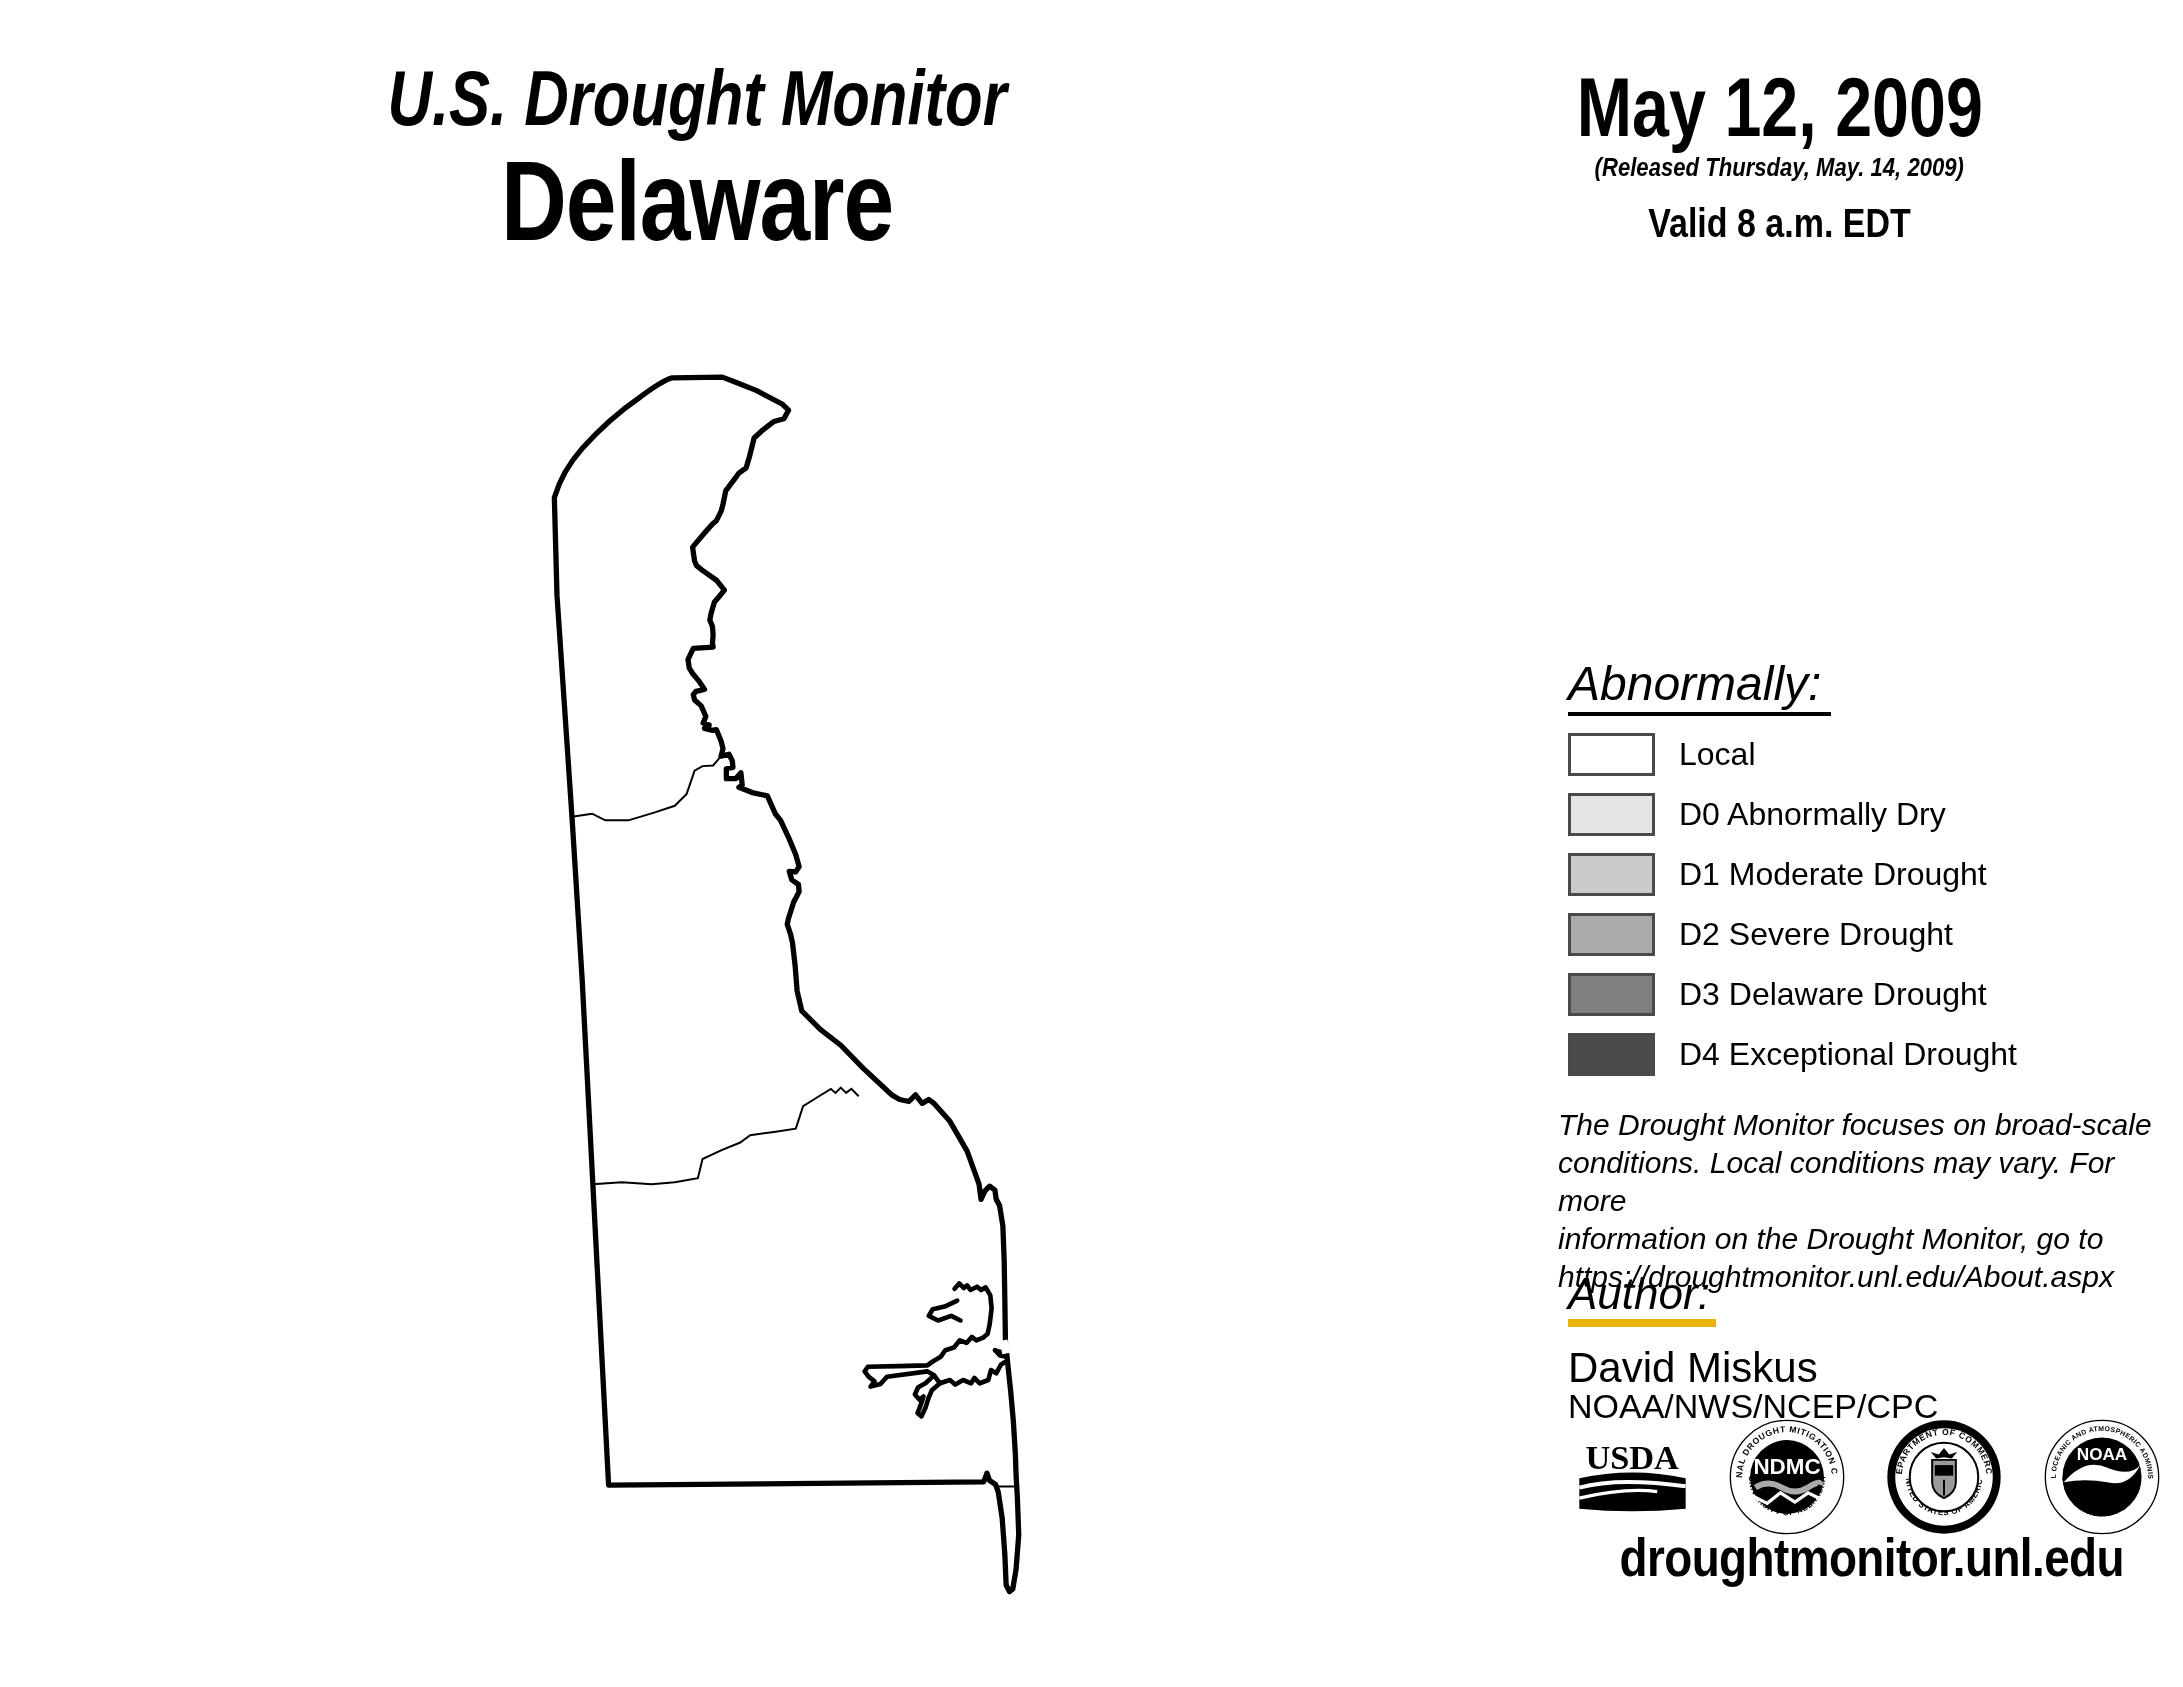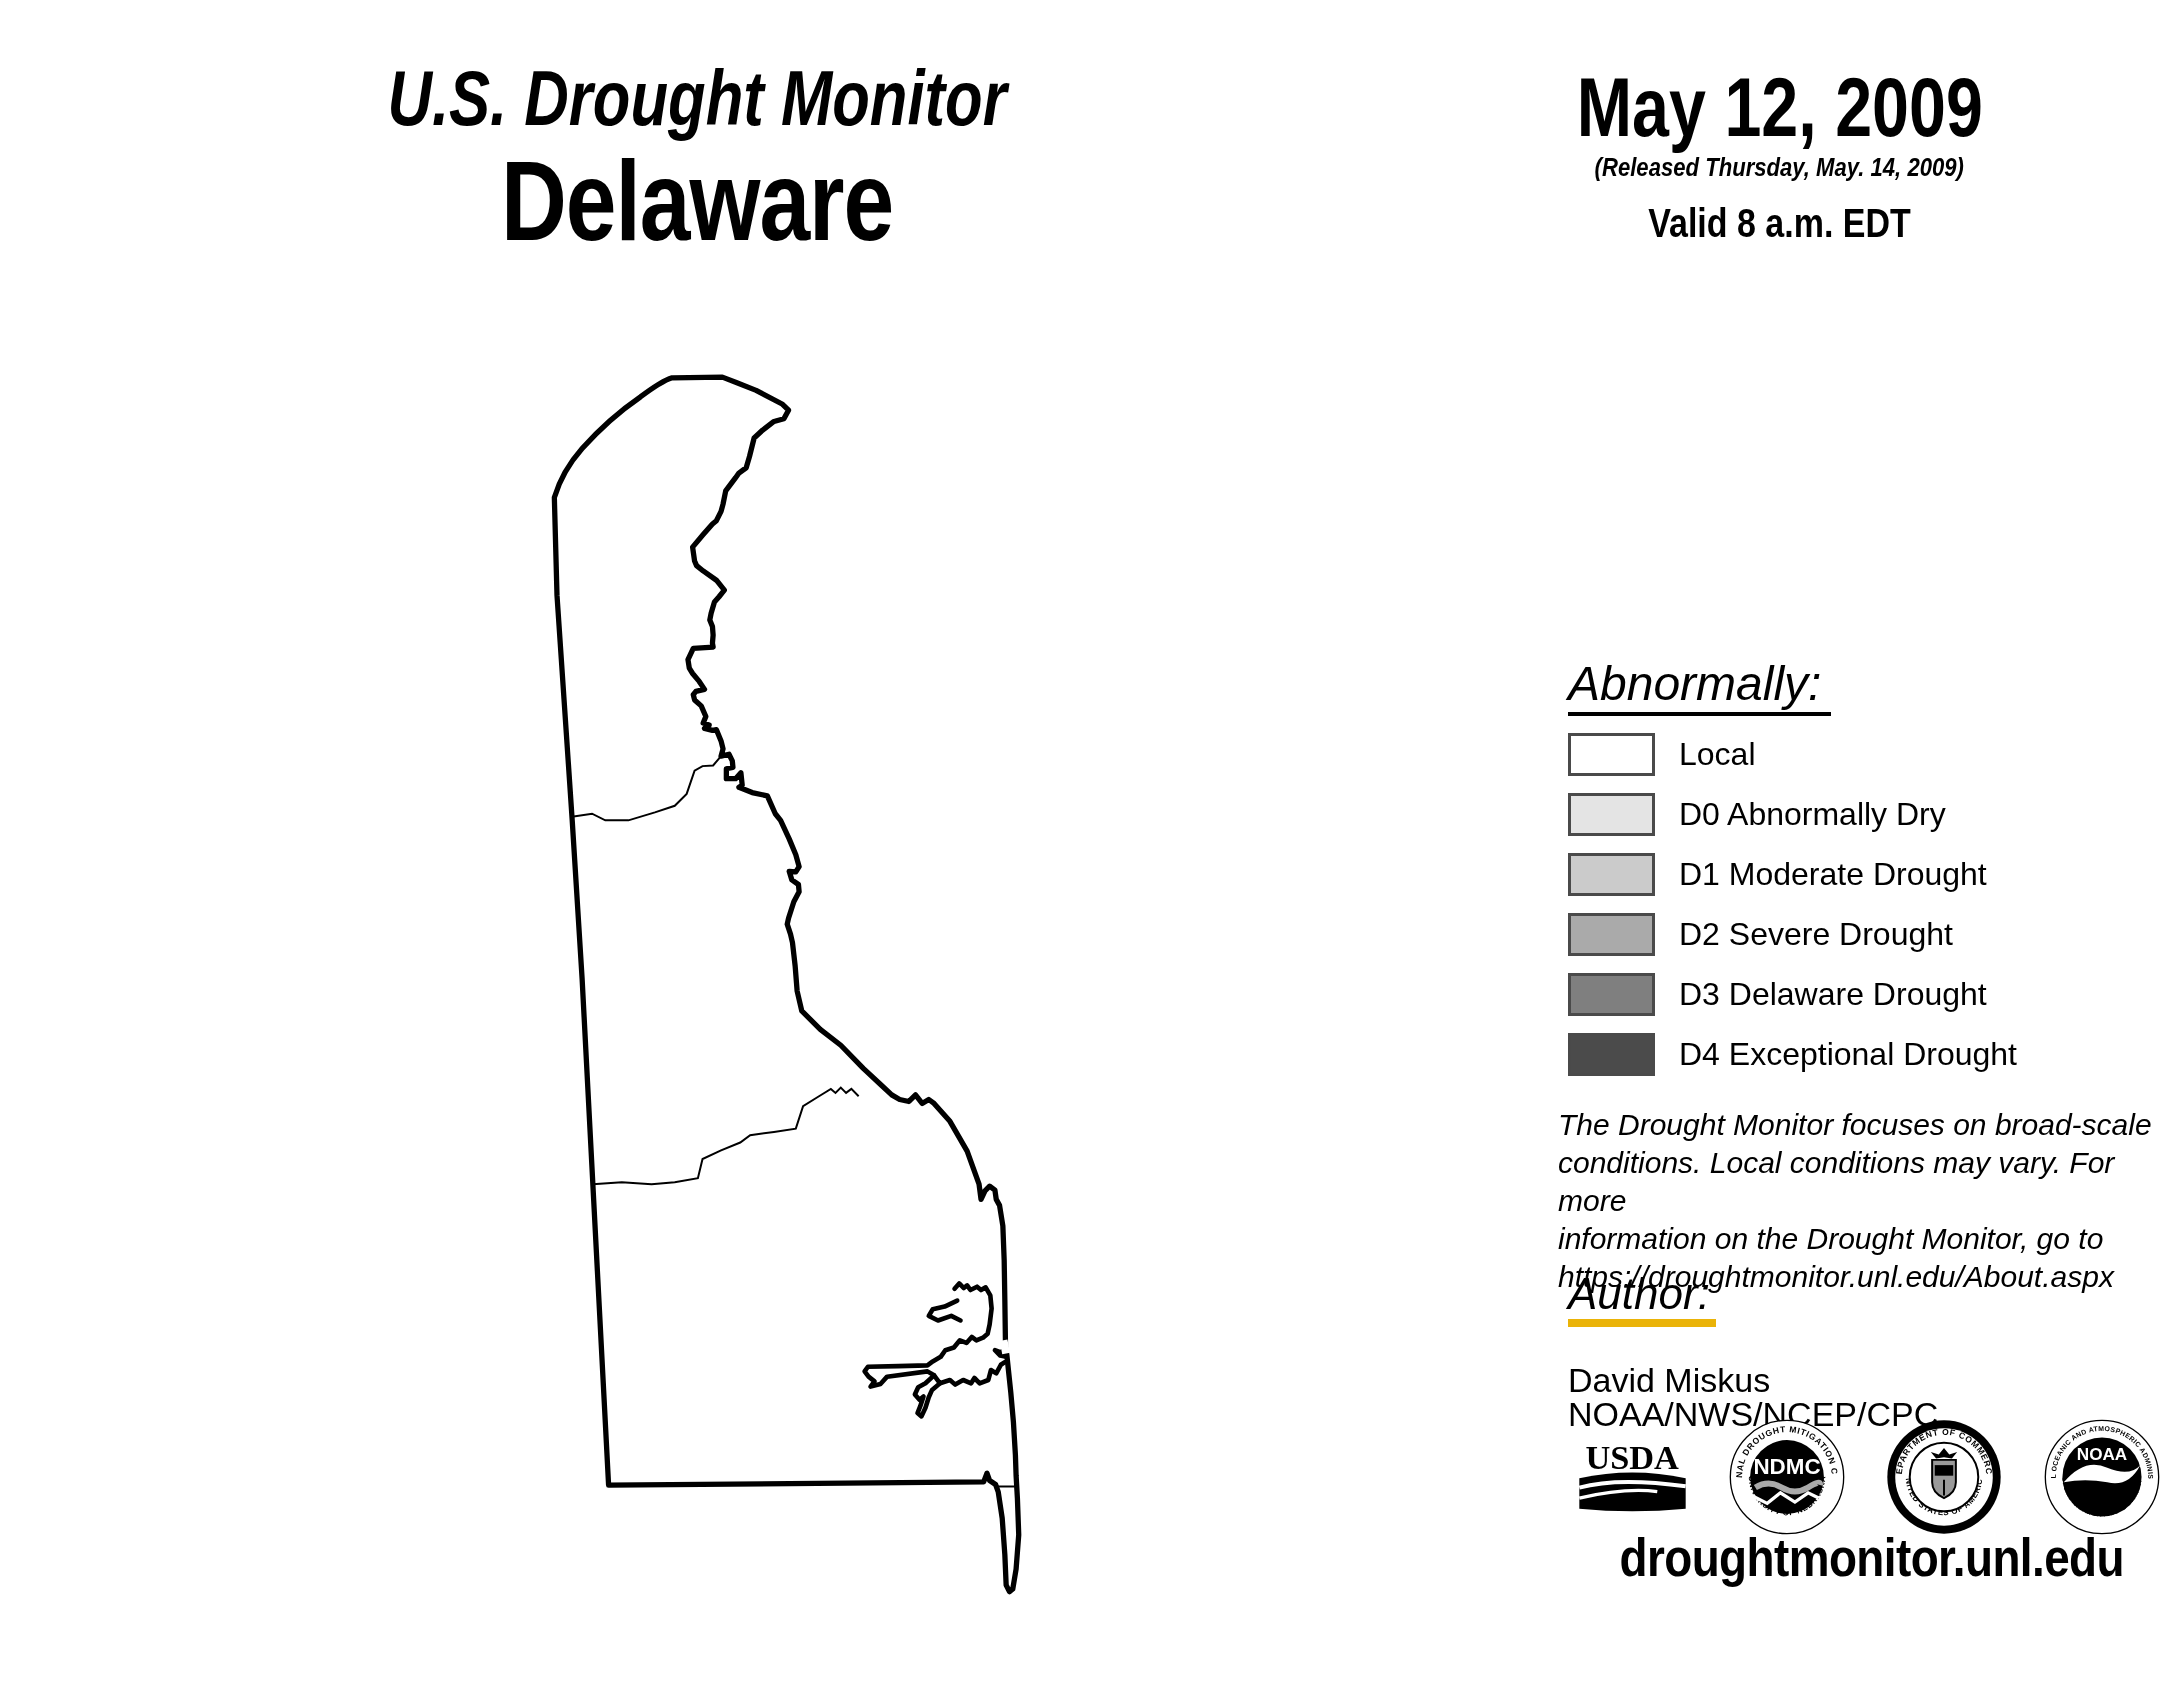--- a/index.html
+++ b/index.html
@@ -30,21 +30,21 @@
   .swatch{width:81px;height:37px;border:3.3px solid #4a4a4a;flex:0 0 auto;}
   .swatch-label{font-size:32px;margin-left:24px;white-space:nowrap;}
 
   
   .disclaimer{left:1558px;top:1106px;width:609px;font-size:30px;font-style:italic;line-height:38px;}
 
   
   .author{left:1568px;top:1272px;}
   .author-heading{font-size:44px;font-style:italic;display:inline-block;
     border-bottom:8px solid #eab308;padding-bottom:3.3px;padding-right:6.6px;line-height:1.0;}
-  .author-name{font-size:34px;margin-top:36px;line-height:1.0;}
+  .author-name{font-size:42px;margin-top:20px;line-height:1.0;}
   .author-agency{font-size:34px;line-height:1.0;}
 
   
   .logos{left:1578px;top:1419px;width:582px;display:flex;align-items:center;justify-content:space-between;}
   .logo{flex:0 0 auto;}
 
   
   .footer{left:1575px;top:1526px;width:562px;text-align:center;font-size:54px;font-weight:bold;letter-spacing:-0.7px;}
 
   

